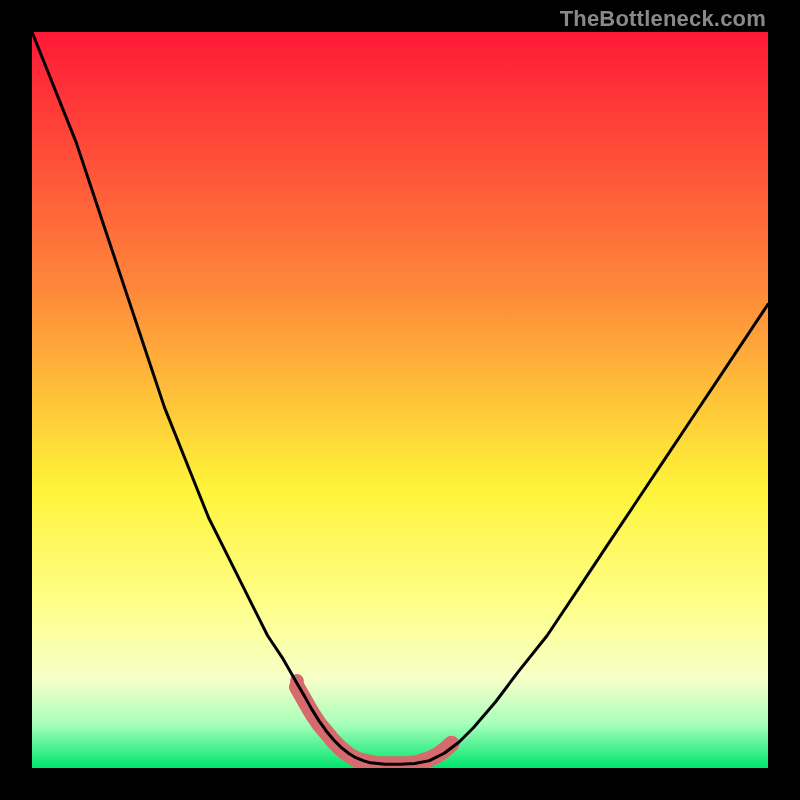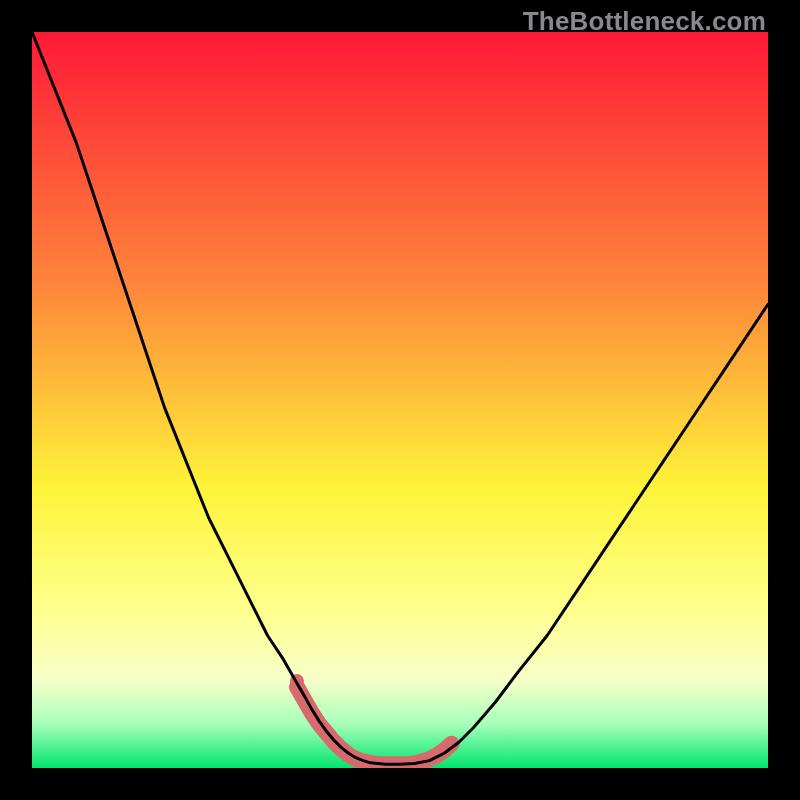--- a/index.html
+++ b/index.html
@@ -23,21 +23,21 @@
     top: 32px;
     left: 32px;
     width: 736px;
     height: 736px;
   }
   .watermark {
     position: absolute;
     top: 6px;
     right: 34px;
     font-family: Arial, Helvetica, sans-serif;
-    font-size: 26px;
+    font-size: 22px;
     font-weight: 600;
     color: #87898c;
     letter-spacing: 0.2px;
   }
   svg {
     display: block;
   }
 </style>
 </head>
 <body>

